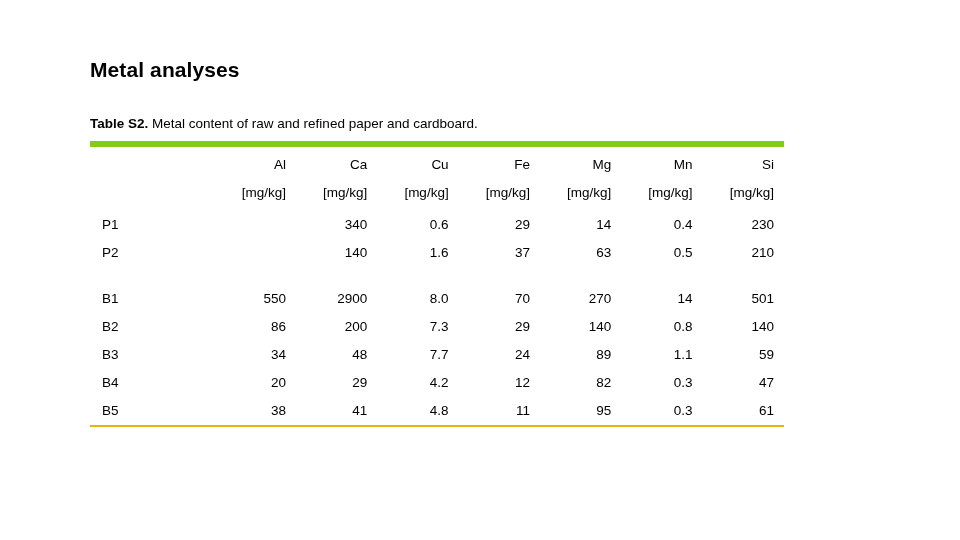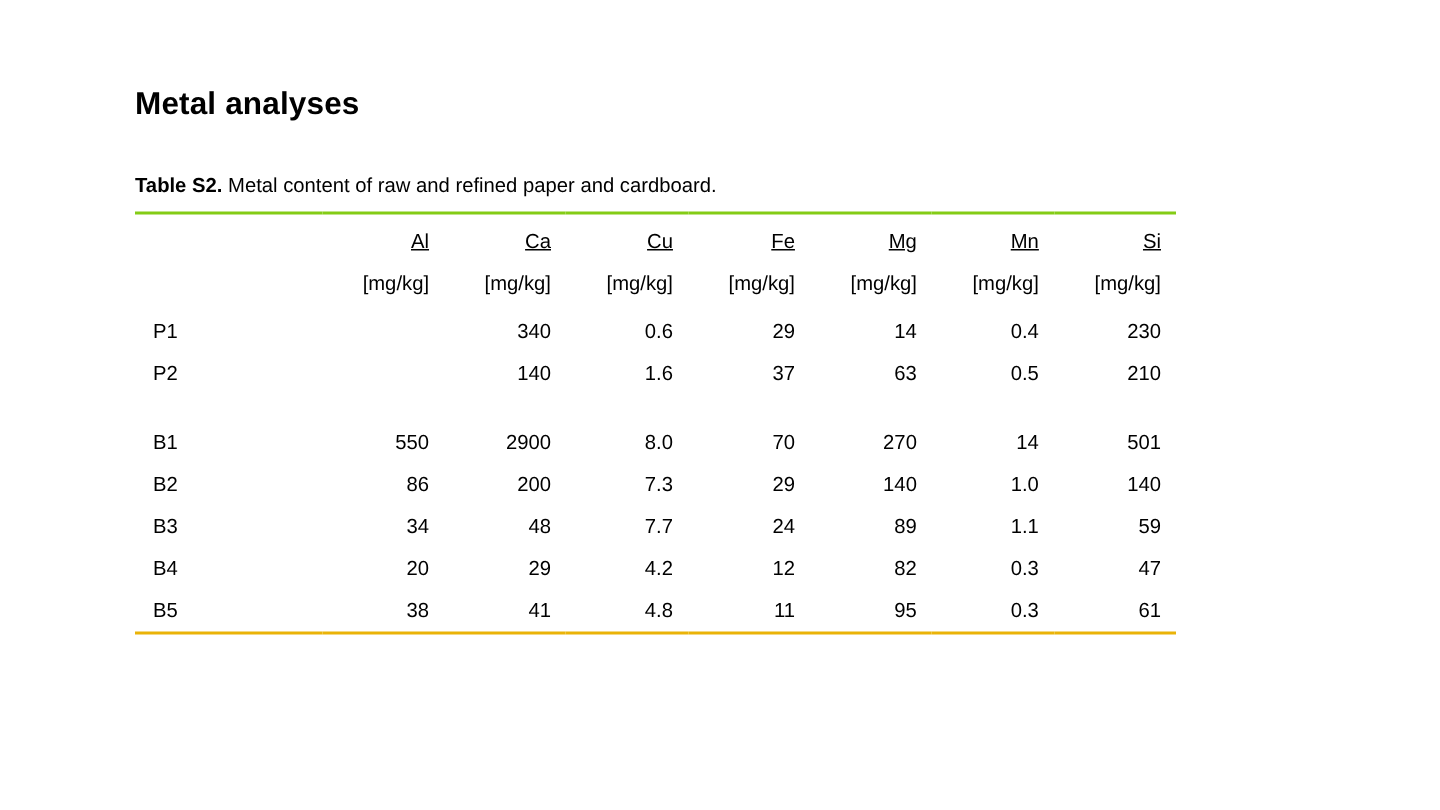--- a/index.html
+++ b/index.html
@@ -58,22 +58,21 @@
     text-align: left;
     padding-left: 12px;
     width: 140px;
   }
   table.data-table th.colhead,
   table.data-table td.num {
     width: 79px;
     padding-right: 10px;
   }
   .rule-top td, .rule-top th {
-    border-top: 2px solid #84cc16;
-    text-decoration: underline;
+    border-top: 6px solid #84cc16;
   }
   .rule-mid td, .rule-mid th {
     border-top: 1.2px solid #000000;
   }
   .rule-bottom td {
     border-bottom: 2px solid #eab308;
   }
   tr.unit-row th {
     padding-bottom: 4px;
   }
@@ -162,21 +161,21 @@
         <td class="num">14</td>
         <td class="num">501</td>
       </tr>
       <tr>
         <td class="rowhead">B2</td>
         <td class="num">86</td>
         <td class="num">200</td>
         <td class="num">7.3</td>
         <td class="num">29</td>
         <td class="num">140</td>
-        <td class="num">1.0</td>
+        <td class="num">0.8</td>
         <td class="num">140</td>
       </tr>
       <tr>
         <td class="rowhead">B3</td>
         <td class="num">34</td>
         <td class="num">48</td>
         <td class="num">7.7</td>
         <td class="num">24</td>
         <td class="num">89</td>
         <td class="num">1.1</td>

